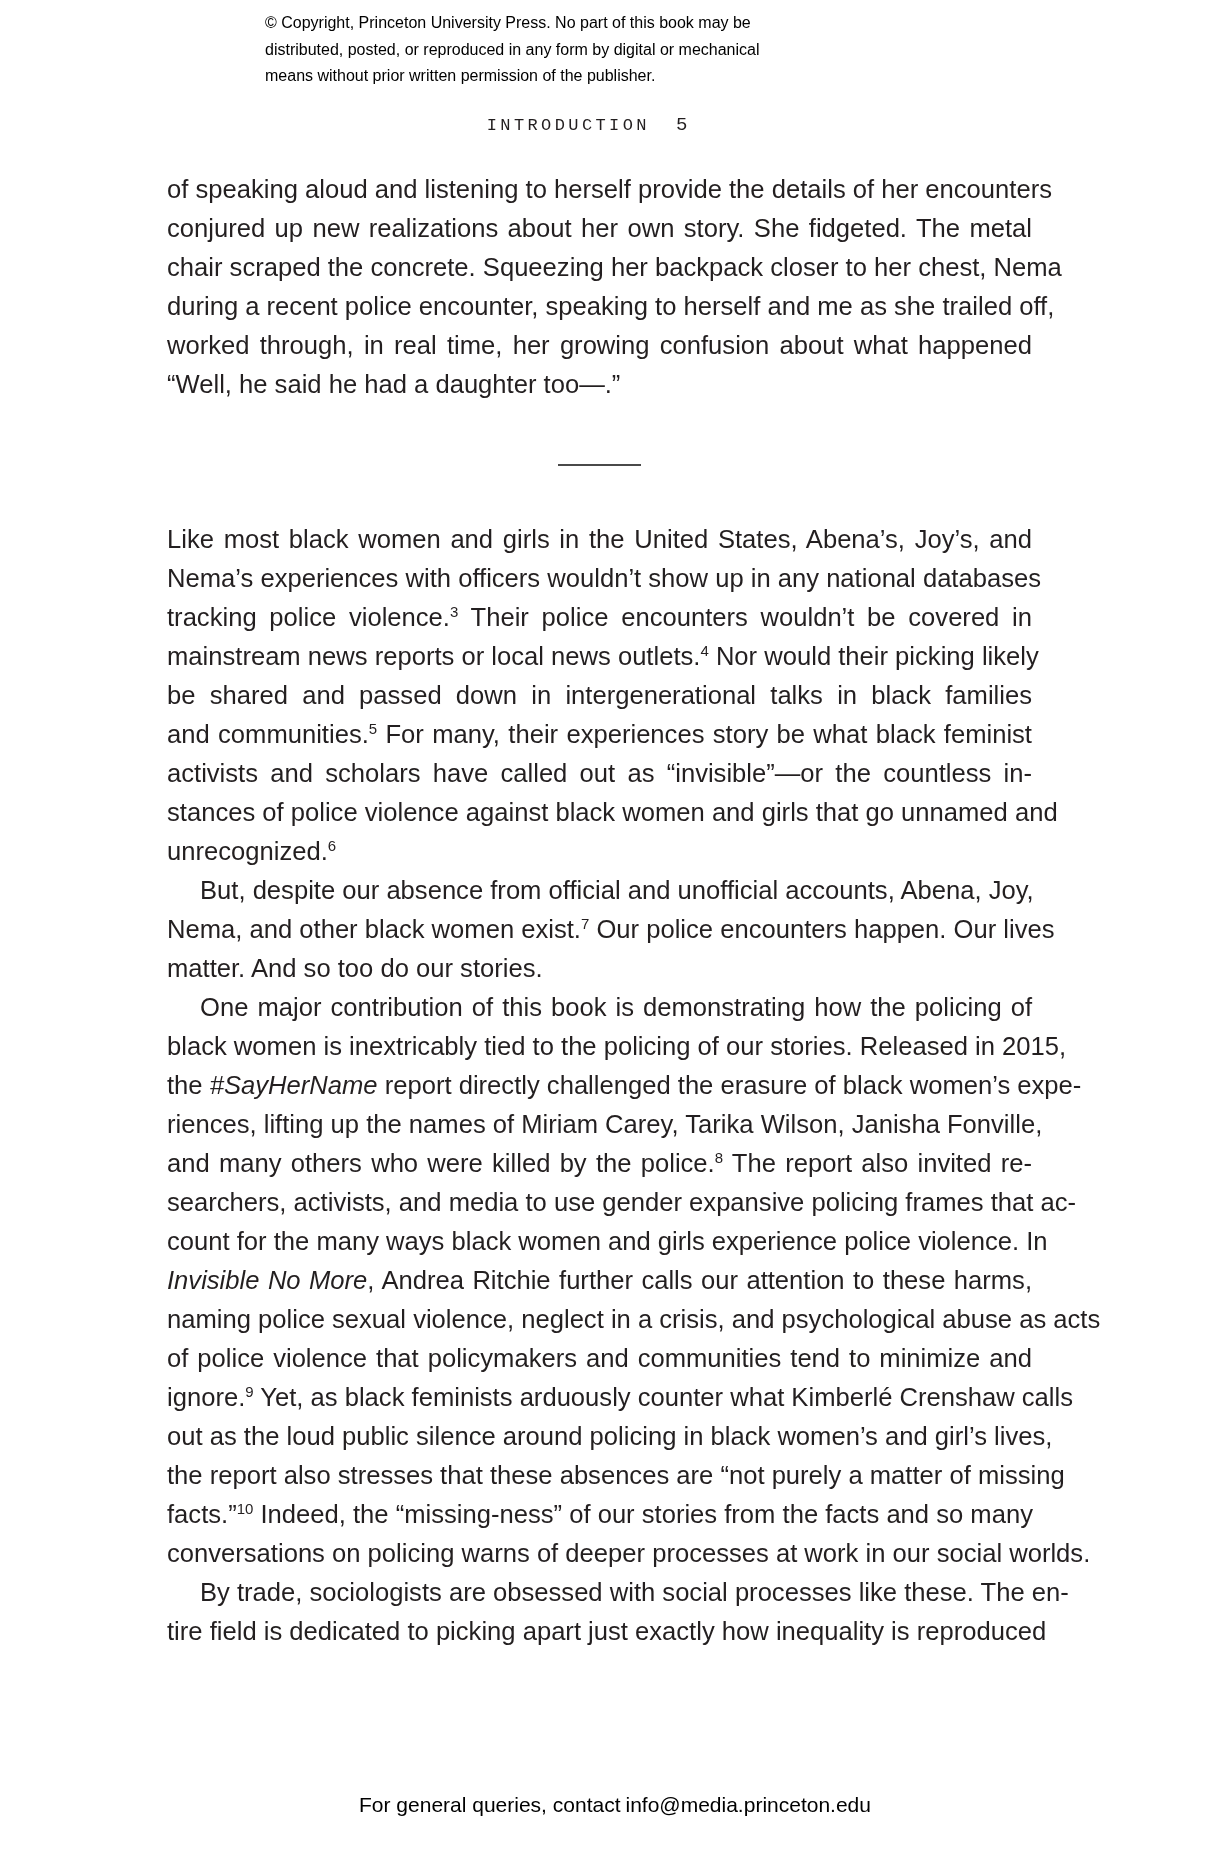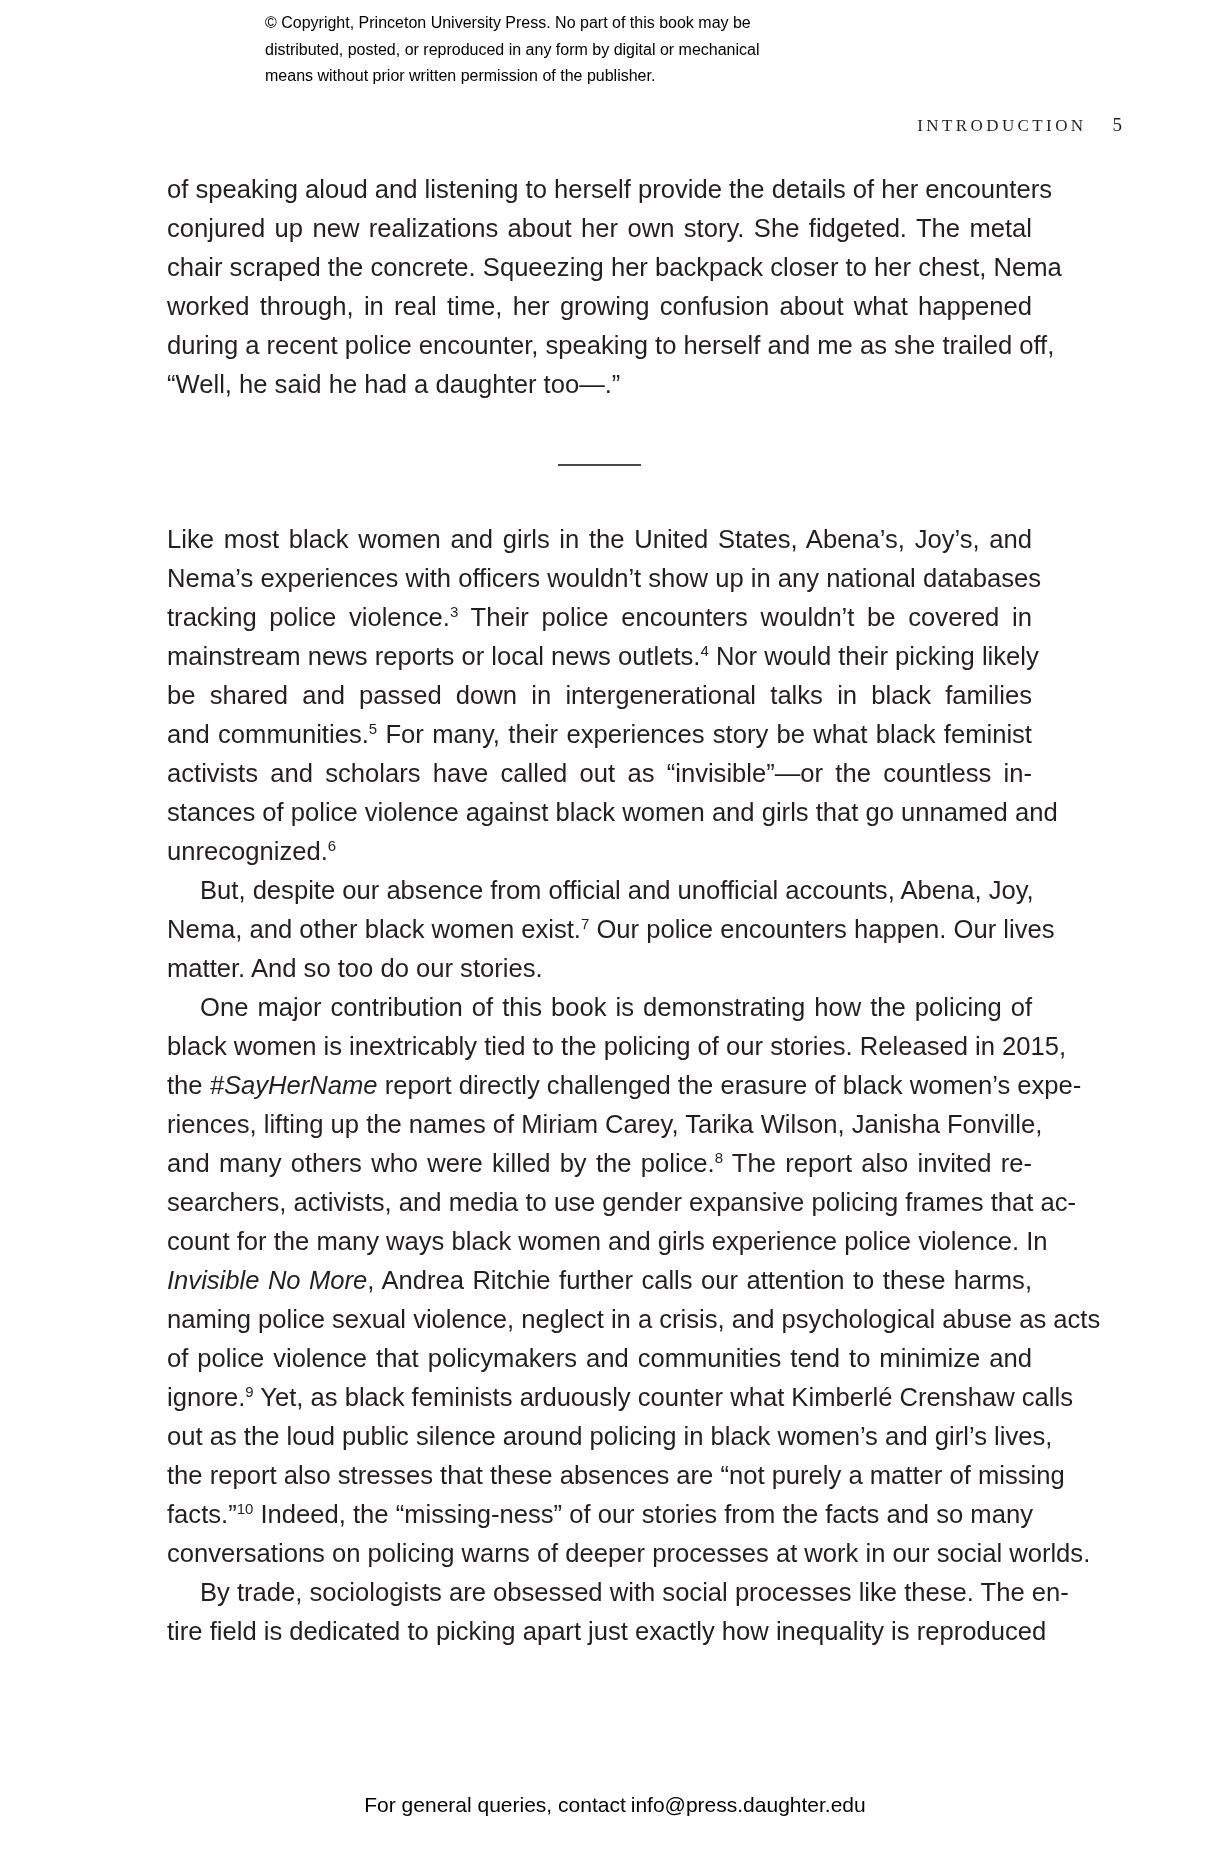--- a/index.html
+++ b/index.html
@@ -3,22 +3,22 @@
 <meta charset="utf-8">
 <style>
   html, body { margin: 0; padding: 0; background: #ffffff; }
   body { width: 1225px; height: 1850px; position: relative; overflow: hidden; color: #231f20; }
   .copyright {
     position: absolute; left: 265px; top: 10px; width: 720px;
     font-family: "Liberation Sans", sans-serif; font-size: 16px; line-height: 26.5px; color: #000;
   }
   .copyright div { white-space: nowrap; }
   .running-head {
-    position: absolute; left: 0; top: 114px; width: 1122px; text-align: right;
-    font-family: Liberation Serif, serif; font-size: 17px; letter-spacing: 3.4px; color: #231f20;
+    position: absolute; left: 0; top: 114px; width: 1122px; text-align: center;
+    font-family: Liberation Mono, monospace; font-size: 17px; letter-spacing: 3.4px; color: #231f20;
   }
   .running-head .title { margin-left: 52px; }
   .running-head .page { margin-left: 26px; letter-spacing: 0; font-size: 19px; }
   .text-block {
     position: absolute; left: 167px; width: 865px;
     font-family: Liberation Sans, sans-serif; font-size: 25.6px; color: #231f20;
   }
   .line {
     height: 39px; line-height: 39px; white-space: nowrap; text-align: justify; text-align-last: justify;
     overflow: visible;
@@ -48,22 +48,22 @@
 </div>
 
 <div class="running-head">
   <span class="title">INTRODUCTION</span><span class="page">5</span>
 </div>
 
 <div class="text-block section-1">
   <div class="line">of speaking aloud and listening to herself provide the details of her encounters</div>
   <div class="line">conjured up new realizations about her own story. She fidgeted. The metal</div>
   <div class="line">chair scraped the concrete. Squeezing her backpack closer to her chest, Nema</div>
+  <div class="line">during a recent police encounter, speaking to herself and me as she trailed off,</div>
   <div class="line">worked through, in real time, her growing confusion about what happened</div>
-  <div class="line">during a recent police encounter, speaking to herself and me as she trailed off,</div>
   <div class="line last">“Well, he said he had a daughter too—.”</div>
 </div>
 
 <div class="divider"></div>
 
 <div class="text-block section-2">
 
   <div>
     <div class="line">Like most black women and girls in the United States, Abena’s, Joy’s, and</div>
     <div class="line">Nema’s experiences with officers wouldn’t show up in any national databases</div>
@@ -100,14 +100,14 @@
     <div class="line last">conversations on policing warns of deeper processes at work in our social worlds.</div>
   </div>
 
   <div>
     <div class="line indent">By trade, sociologists are obsessed with social processes like these. The en-</div>
     <div class="line">tire field is dedicated to picking apart just exactly how inequality is reproduced</div>
   </div>
 </div>
 
 <div class="footer">
-  <span>For general queries, contact</span><span>info@press.daughter.edu</span>
+  <span>For general queries, contact</span><span>info@media.princeton.edu</span>
 </div>
 
 </body></html>

